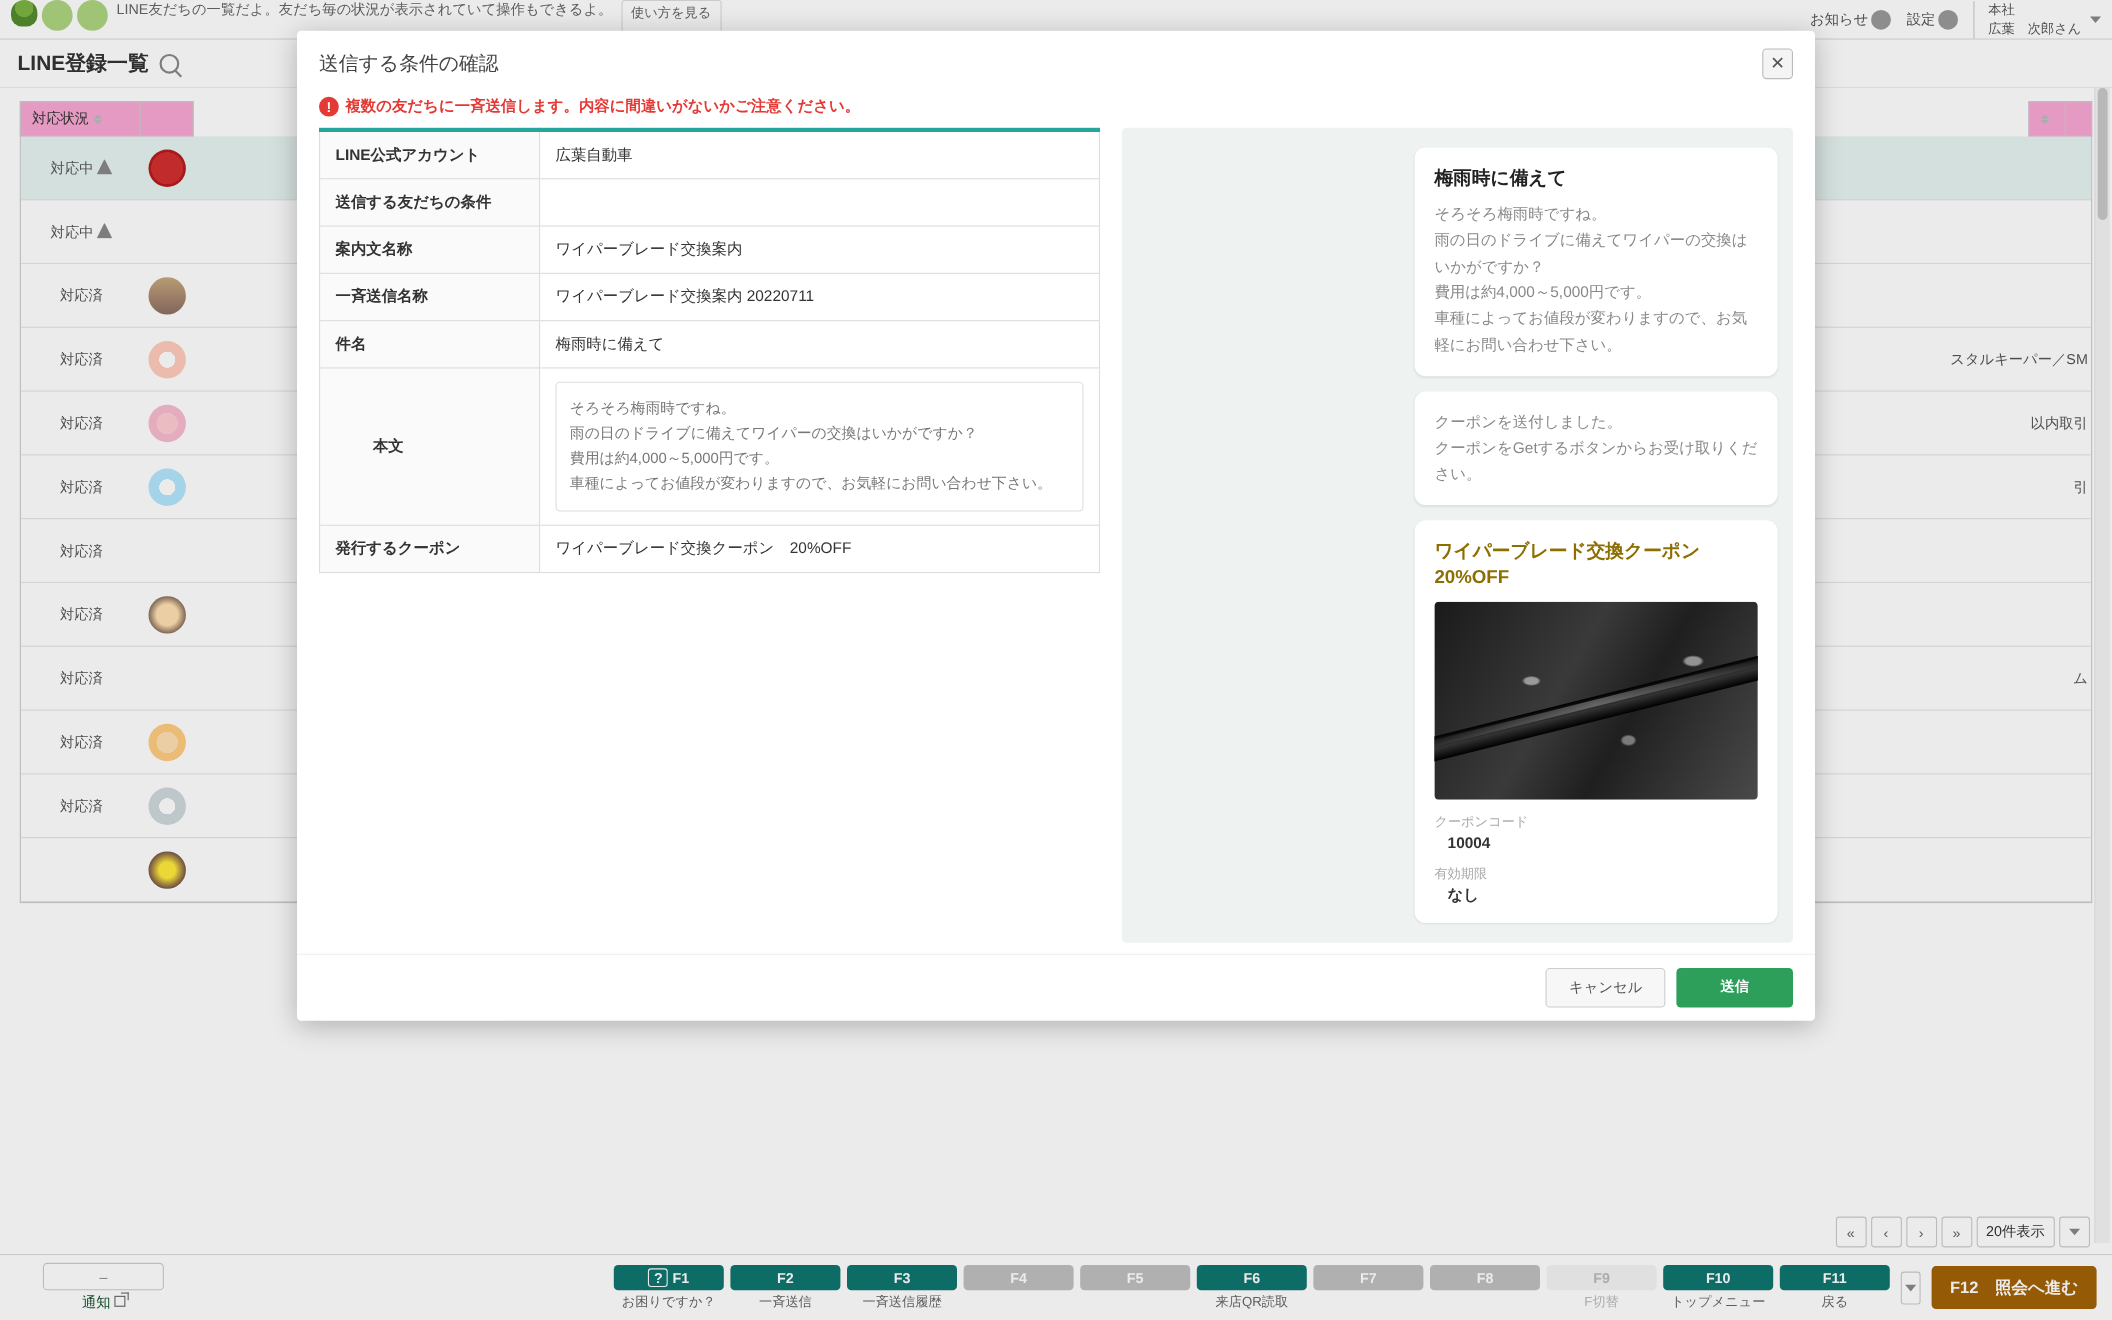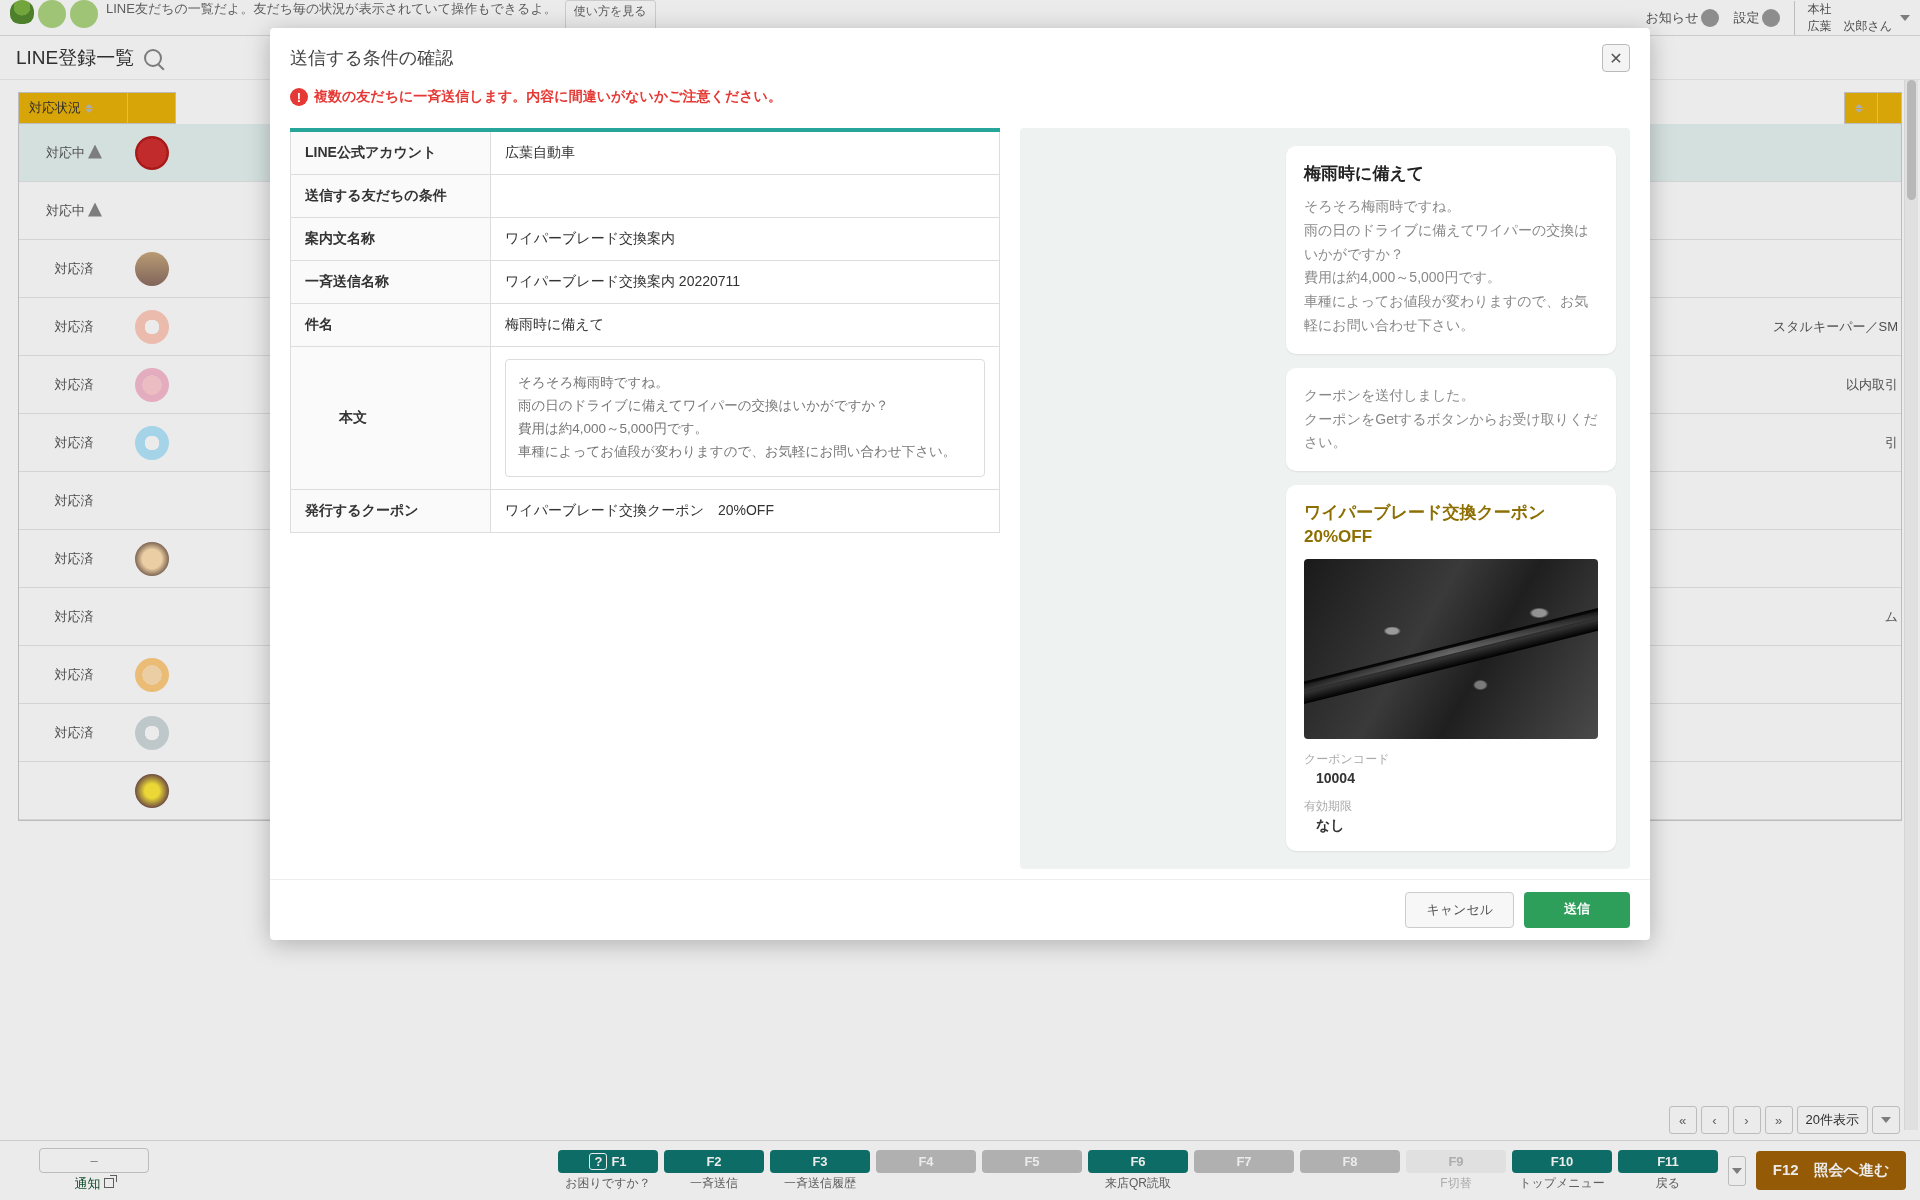--- a/index.html
+++ b/index.html
@@ -12,27 +12,27 @@
   .char-icon { width: 28px; height: 28px; background: #aed581; border-radius: 50%; }
   .bg-header .desc { color: #666; font-size: 13px; white-space: nowrap;}
   .bg-header .usage-link { border: 1px solid #ddd; padding: 2px 8px; border-radius: 3px; font-size: 12px; color: #666; cursor: pointer;}
   .bg-header .right { margin-left: auto; display: flex; align-items: center; gap: 14px;}
   .notice, .settings { display: flex; align-items: center; gap: 3px; color: #555; cursor: pointer;}
   .notice-ico, .gear-ico { width: 18px; height: 18px; border-radius: 50%; background: #999; display: inline-block;}
   .user-box { border-left: 1px solid #ccc; padding-left: 12px; font-size: 12px; color: #555; display:flex; align-items:center; gap:8px; cursor:pointer;}
   .caret-down { width:0;height:0;border-left:5px solid transparent;border-right:5px solid transparent;border-top:6px solid #888;}
   
   .bg-subheader { height: 44px; display: flex; align-items: center; padding: 0 16px; gap: 10px; border-bottom: 1px solid #eee;}
-  .page-title { font-size: 19px; font-weight: normal;}
+  .page-title { font-size: 19px; font-weight: bold;}
   .search-ico { width:18px;height:18px;border:2px solid #888;border-radius:50%;position:relative;}
   .search-ico::after{content:"";position:absolute;width:2px;height:8px;background:#888;transform:rotate(-45deg);bottom:-6px;right:-2px;}
   
   .bg-table-area { padding: 12px 18px; }
   .bg-th-row { display:flex; }
-  .bg-th { border:1px solid #ccc; background:#eab308; padding:6px 10px; font-size:13px; display:flex; align-items:center; gap:4px; cursor:pointer;}
+  .bg-th { border:1px solid #ccc; background:#f9a8d4; padding:6px 10px; font-size:13px; display:flex; align-items:center; gap:4px; cursor:pointer;}
   .sort-ico { display:inline-flex; flex-direction:column; gap:1px;}
   .sort-ico::before{content:"";width:0;height:0;border-left:4px solid transparent;border-right:4px solid transparent;border-bottom:4px solid #bbb;}
   .sort-ico::after{content:"";width:0;height:0;border-left:4px solid transparent;border-right:4px solid transparent;border-top:4px solid #bbb;}
   .bg-rows { border:1px solid #ccc; border-top:none;}
   .bg-row { display:flex; align-items:center; height:58px; border-bottom:1px solid #e5e5e5;}
   .bg-row.active { background:#e6f4f1;}
   .bg-cell-status { width:110px; text-align:center; font-size:13px; color:#555;}
   .person-ico { display:inline-block; width:14px;height:14px; background:#888; clip-path: polygon(50% 0,65% 30%,100% 100%,0 100%,35% 30%); margin-left:3px; vertical-align:-2px;}
   .avatar { width:34px;height:34px;border-radius:50%;margin-left:6px;}
   .av1{background:radial-gradient(circle,#d32f2f 60%,#b71c1c 61%);} 
@@ -70,21 +70,21 @@
   
   
   .overlay { position:absolute; inset:0; background:rgba(0,0,0,0.08); display:flex; justify-content:center; align-items:flex-start; }
   .modal { width:1380px; background:#fff; margin-top:28px; border-radius:4px; box-shadow:0 4px 24px rgba(0,0,0,0.25); display:flex; flex-direction:column; max-height:1000px;}
   .modal-head { display:flex; align-items:center; padding:16px 20px; }
   .modal-title { font-size:18px; color:#444;}
   .close-btn { margin-left:auto; width:28px;height:28px;border:1px solid #bbb;border-radius:4px;background:#f4f4f4;display:flex;align-items:center;justify-content:center;cursor:pointer;font-size:16px;color:#555;}
   .warn-row{ padding:0 20px 10px; display:flex; align-items:center; gap:6px;}
   .warn-ico{ width:18px;height:18px;border-radius:50%;background:#e53935;color:#fff;display:flex;align-items:center;justify-content:center;font-weight:bold;font-size:13px;}
   .warn-text{ color:#e53935; font-weight:bold; font-size:14px;}
-  .modal-body{ display:flex; gap:20px; padding:0 20px 10px; overflow:hidden;margin-top:12px;}
+  .modal-body{ display:flex; gap:20px; padding:0 20px 10px; overflow:hidden;}
   
   .left-pane{ flex:0 0 710px;}
   .info-table{ width:100%; border-collapse:collapse; border-top:4px solid #26a69a;}
   .info-table th, .info-table td{ border:1px solid #ddd; padding:12px 14px; text-align:left; font-size:14px; vertical-align:top;}
   .info-table th{ background:#fafafa; width:200px; font-weight:bold; color:#333;}
   .body-box{ border:1px solid #ddd; border-radius:4px; padding:12px; color:#777; font-size:13.5px; line-height:1.7;}
   
   .right-pane{ flex:1; background:#eef3f2; border-radius:4px; padding:18px 14px; overflow-y:auto; max-height:800px;}
   .chat-bubble{ background:#fff; border-radius:10px; padding:16px 18px; margin:0 0 14px auto; max-width:330px; box-shadow:0 1px 2px rgba(0,0,0,0.08);}
   .chat-title{ font-size:17px; font-weight:bold; color:#222; margin-bottom:10px;}

